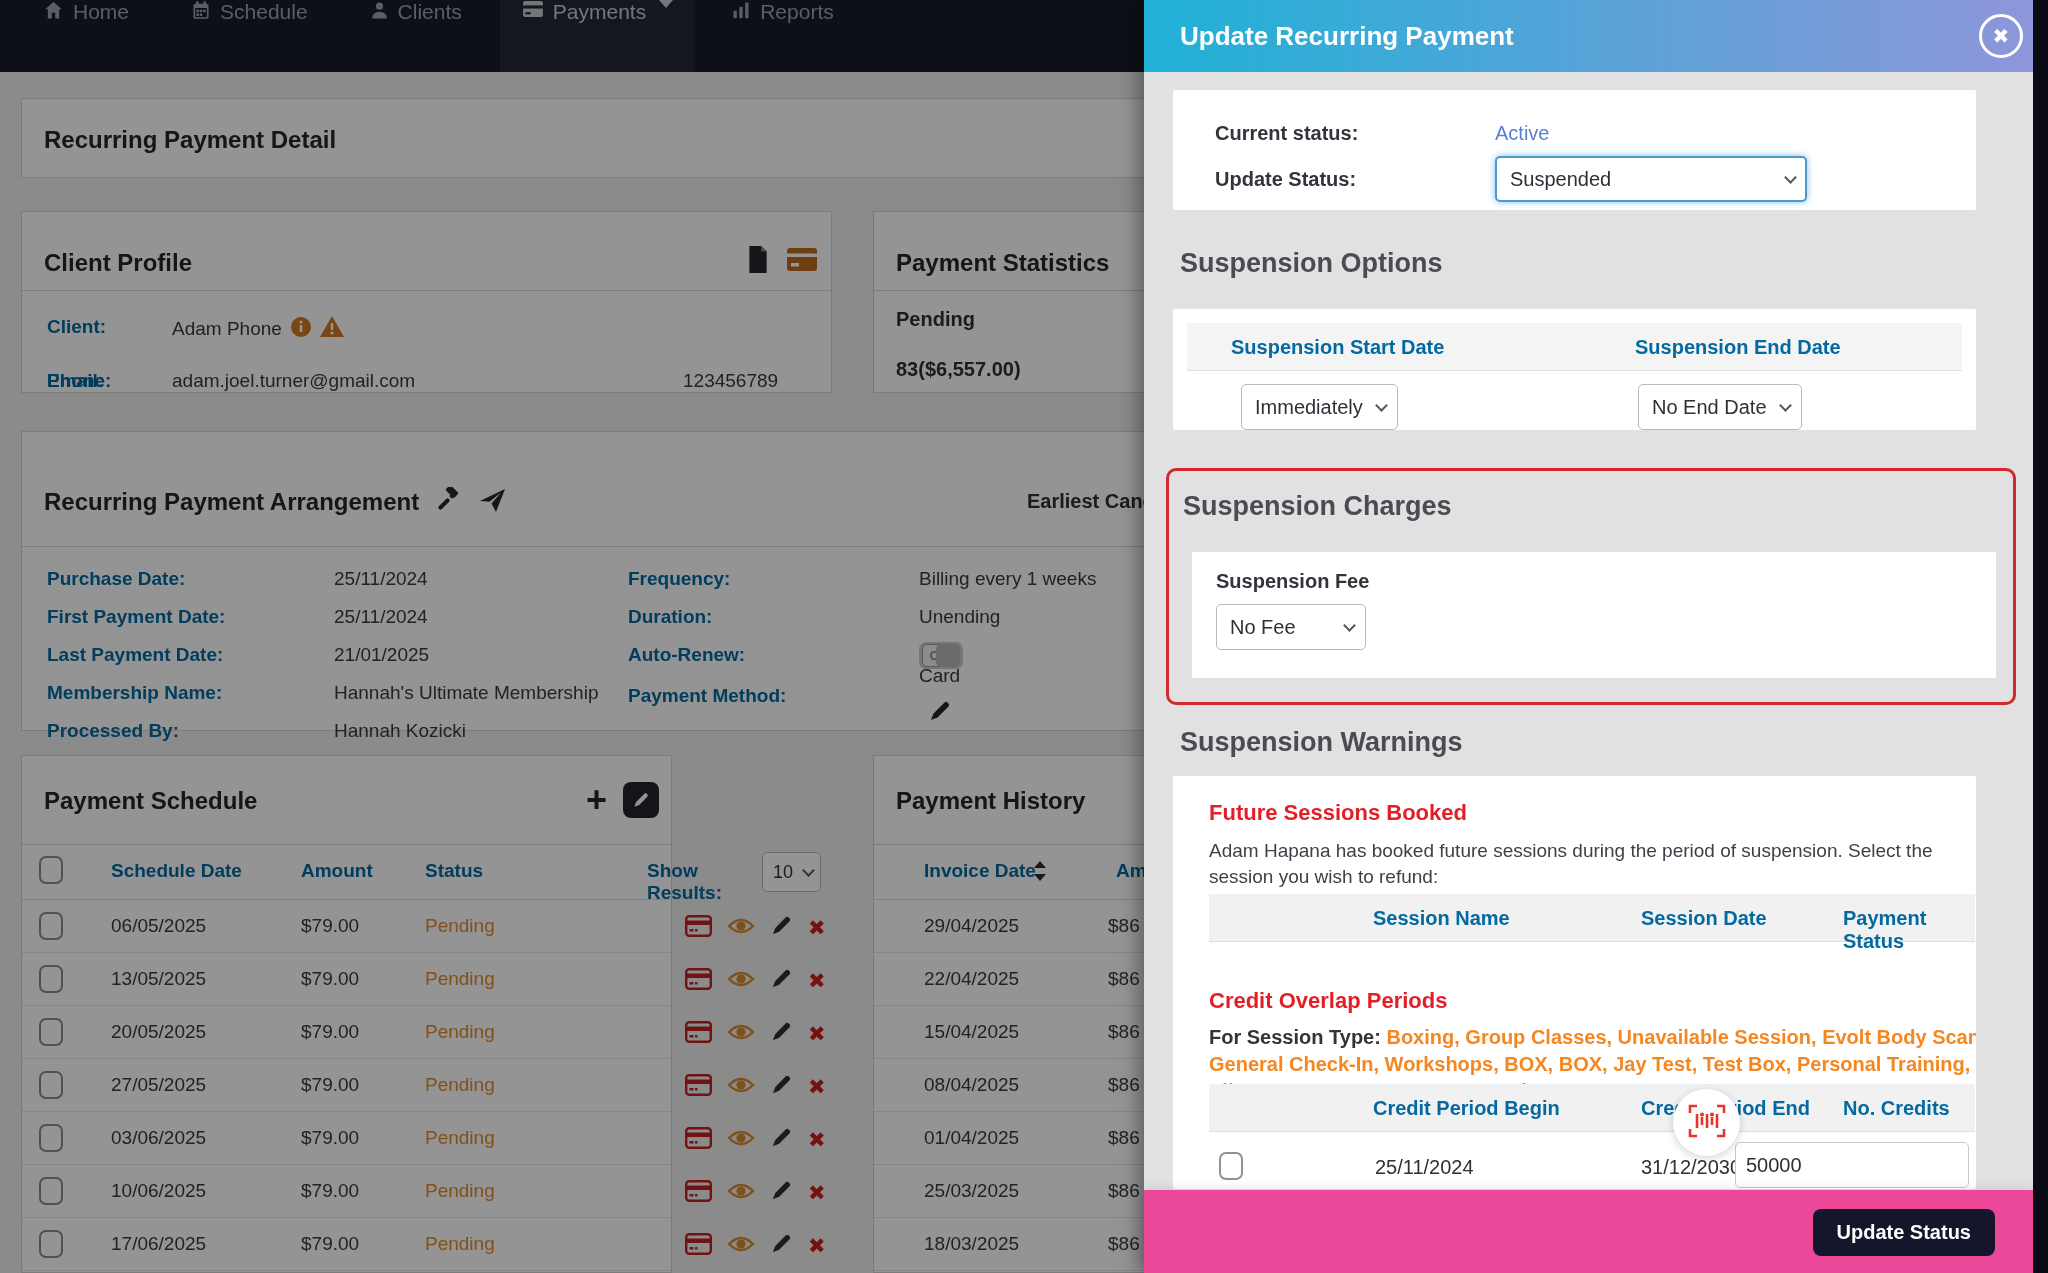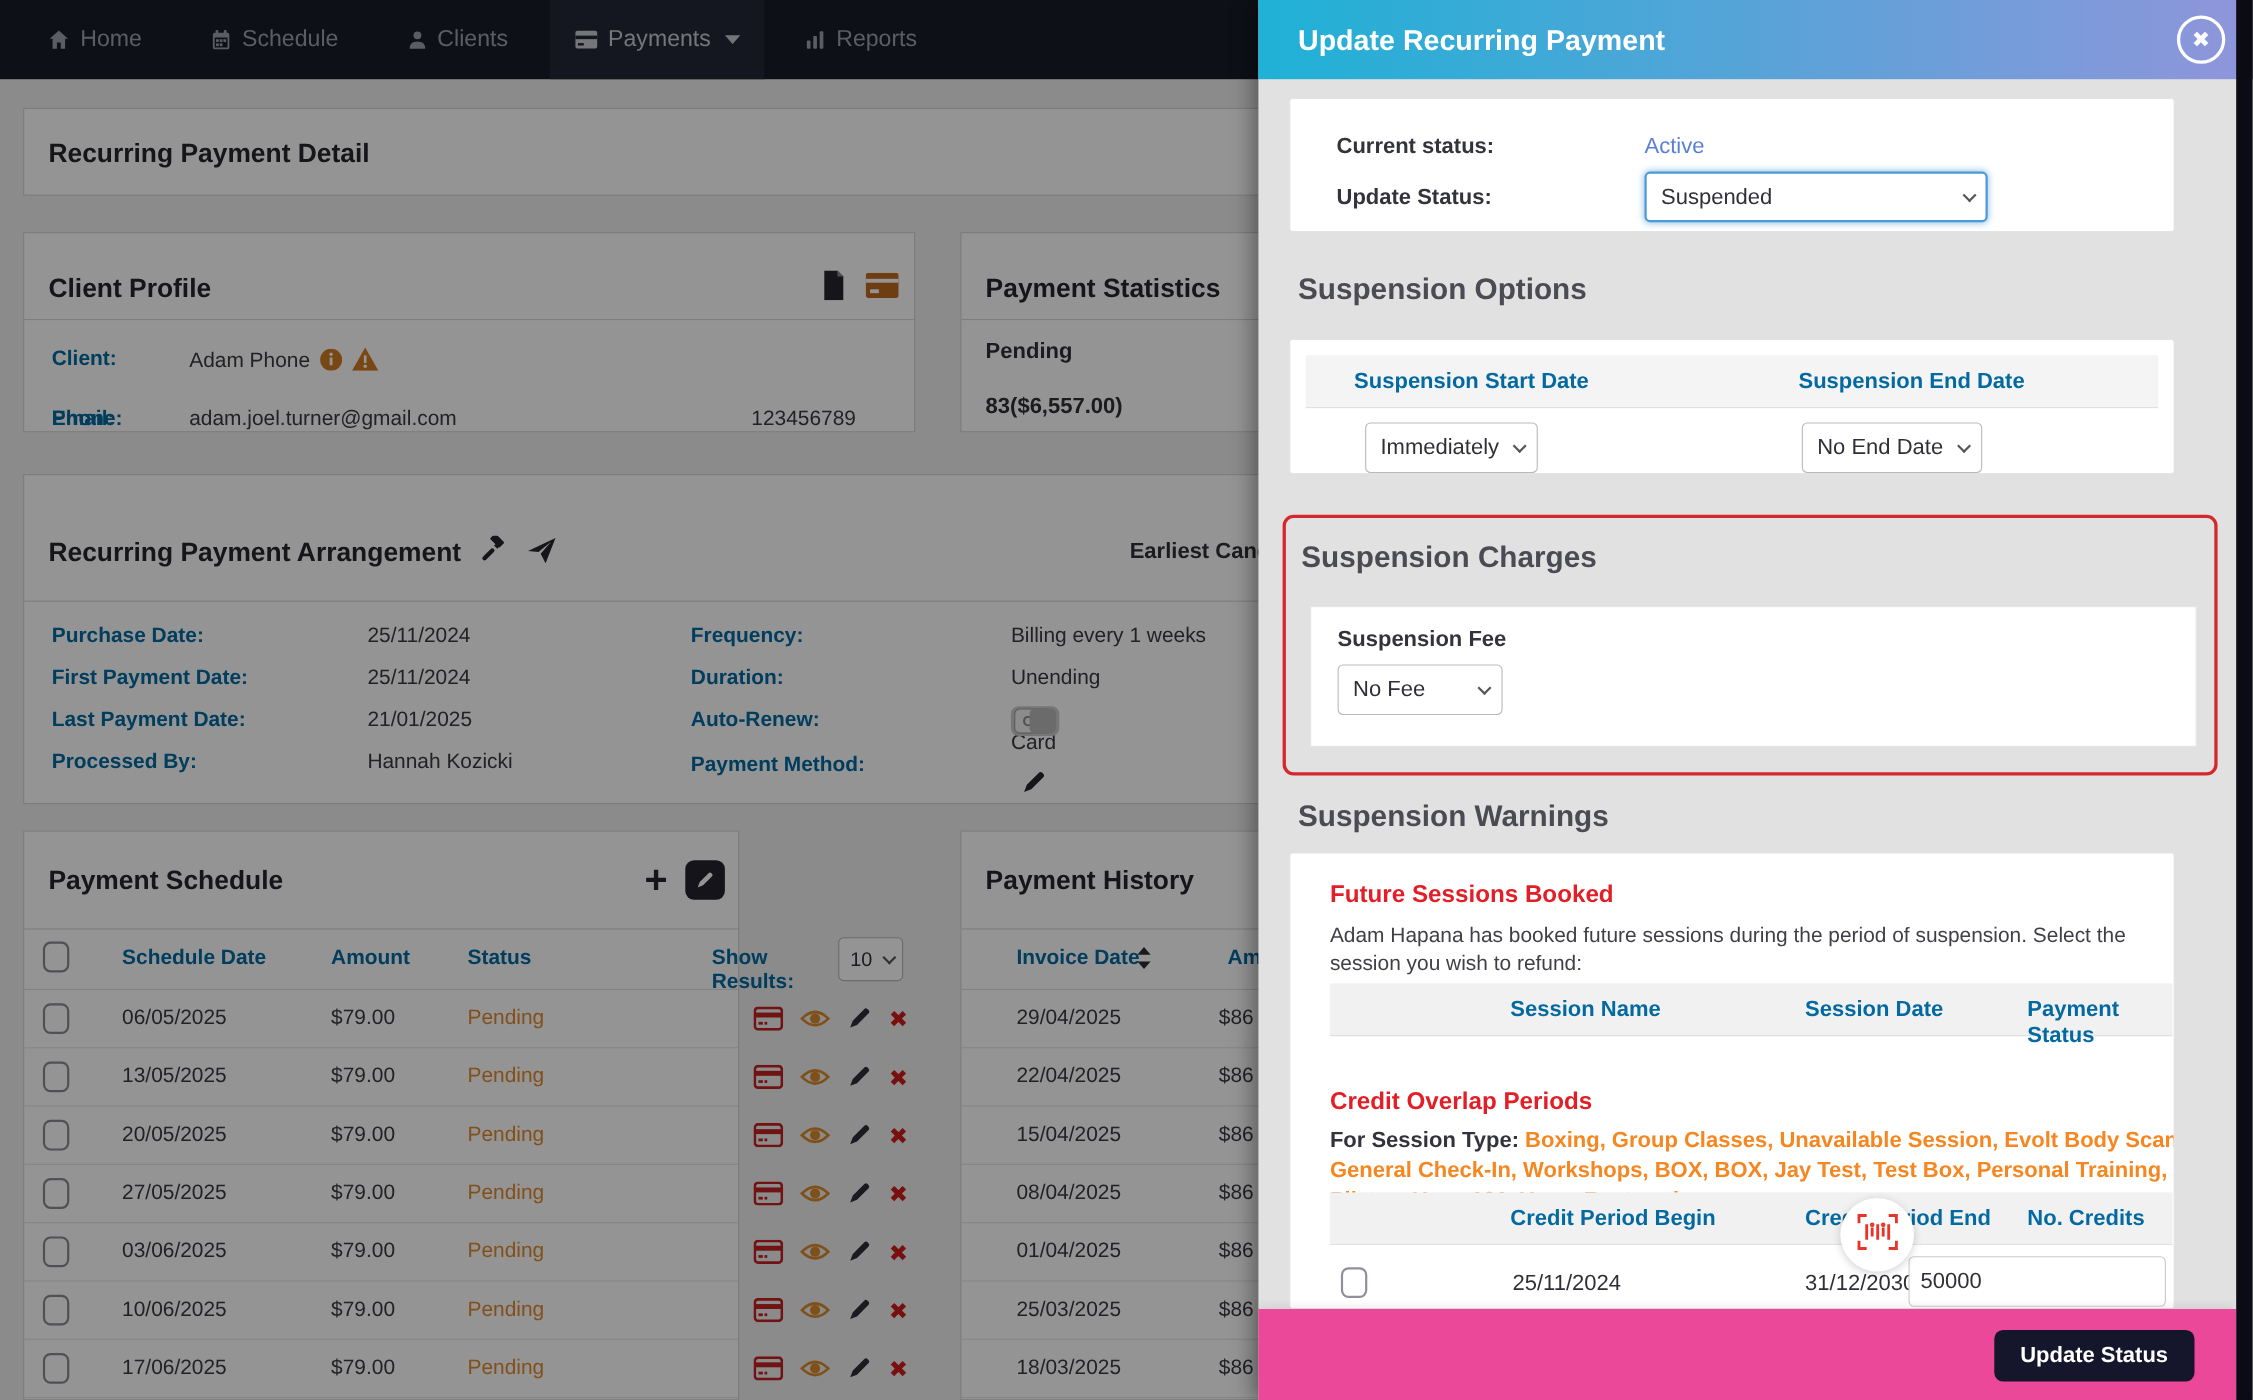--- a/index.html
+++ b/index.html
@@ -2,21 +2,21 @@
 <html><head>
 <meta charset="utf-8">
 <style>
   * { margin:0; padding:0; box-sizing:border-box; }
   html,body { width:2048px; height:1273px; overflow:hidden; }
   body { font-family:"Liberation Sans","DejaVu Sans",sans-serif; color:#2f2f37; background:#f1efef; }
   .app { position:relative; width:2048px; height:1273px; background:#f1efef; overflow:hidden; }
 
   
   .nav { position:absolute; left:0; top:0; width:2048px; height:72px; background:#171c29; z-index:1; display:flex; align-items:stretch; }
-  .nav-item { display:flex; align-items:center; gap:9px; padding:0 22px; color:#9fa1ab; font-size:21px; cursor:pointer; }
+  .nav-item { display:flex; gap:9px; padding:0 22px; color:#9fa1ab; font-size:21px; cursor:pointer; }
   .nav-item.active { background:#232938; color:#c9cbd3; }
   .nav-item svg { display:block; }
   .caret-down { width:0; height:0; border-left:7px solid transparent; border-right:7px solid transparent; border-top:8px solid #9fa1ab; margin-left:4px; }
 
   
   .panel { position:absolute; background:#ffffff; border:1.5px solid #d6d3d3; }
   .panel-title { font-size:24px; font-weight:bold; color:#26262e; }
   .hdr-row { display:flex; align-items:center; }
   .divider { position:absolute; left:0; right:0; height:0; border-top:1.5px solid #d9d6d6; }
   .lbl { font-weight:bold; color:#0369a1; font-size:19px; }
@@ -283,20 +283,24 @@
         <div class="arr-row">
           <span class="lbl">First Payment Date:</span>
           <span class="val">25/11/2024</span>
         </div>
 
         <div class="arr-row">
           <span class="lbl">Last Payment Date:</span>
           <span class="val">21/01/2025</span>
         </div>
 
+        <div class="arr-row">
+          <span class="lbl">Membership Name:</span>
+          <span class="val">Hannah's Ultimate Membership</span>
+        </div>
 
         <div class="arr-row">
           <span class="lbl">Processed By:</span>
           <span class="val">Hannah Kozicki</span>
         </div>
       </div>
     <div class="arr-col-r">
       <div class="arr-row">
         <span class="lbl">Frequency:</span>
         <span class="val">Billing every 1 weeks</span>

